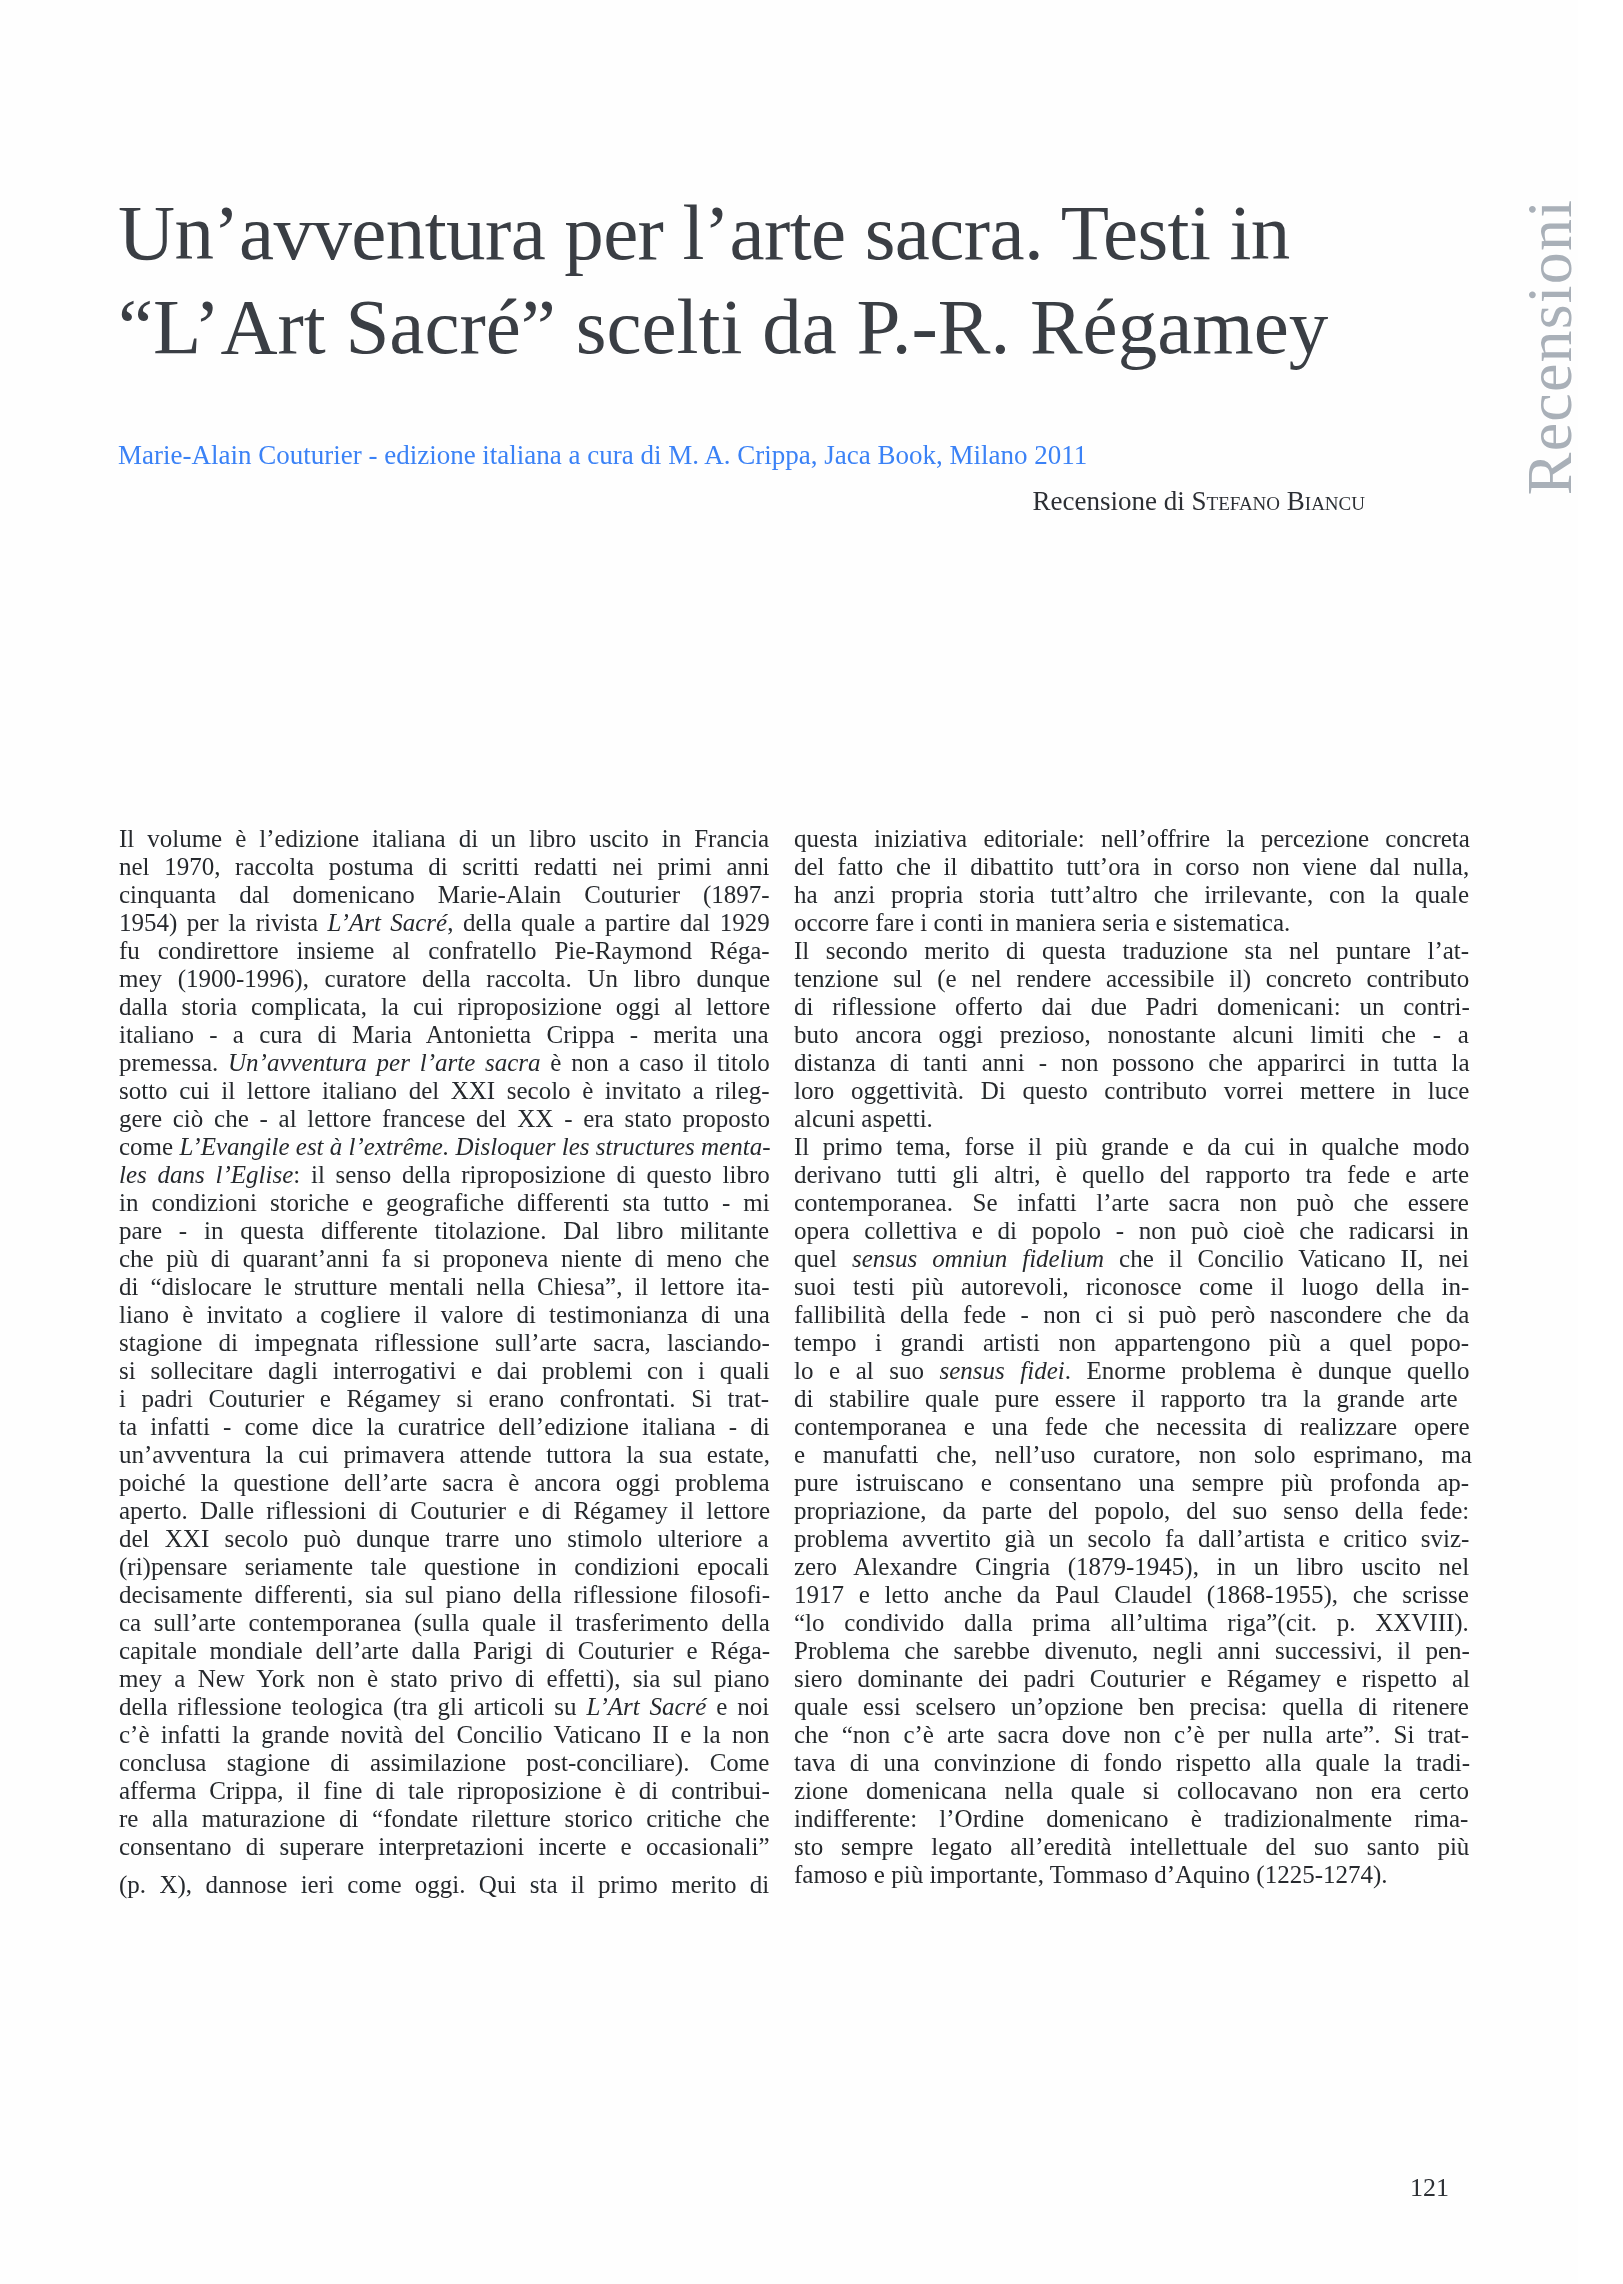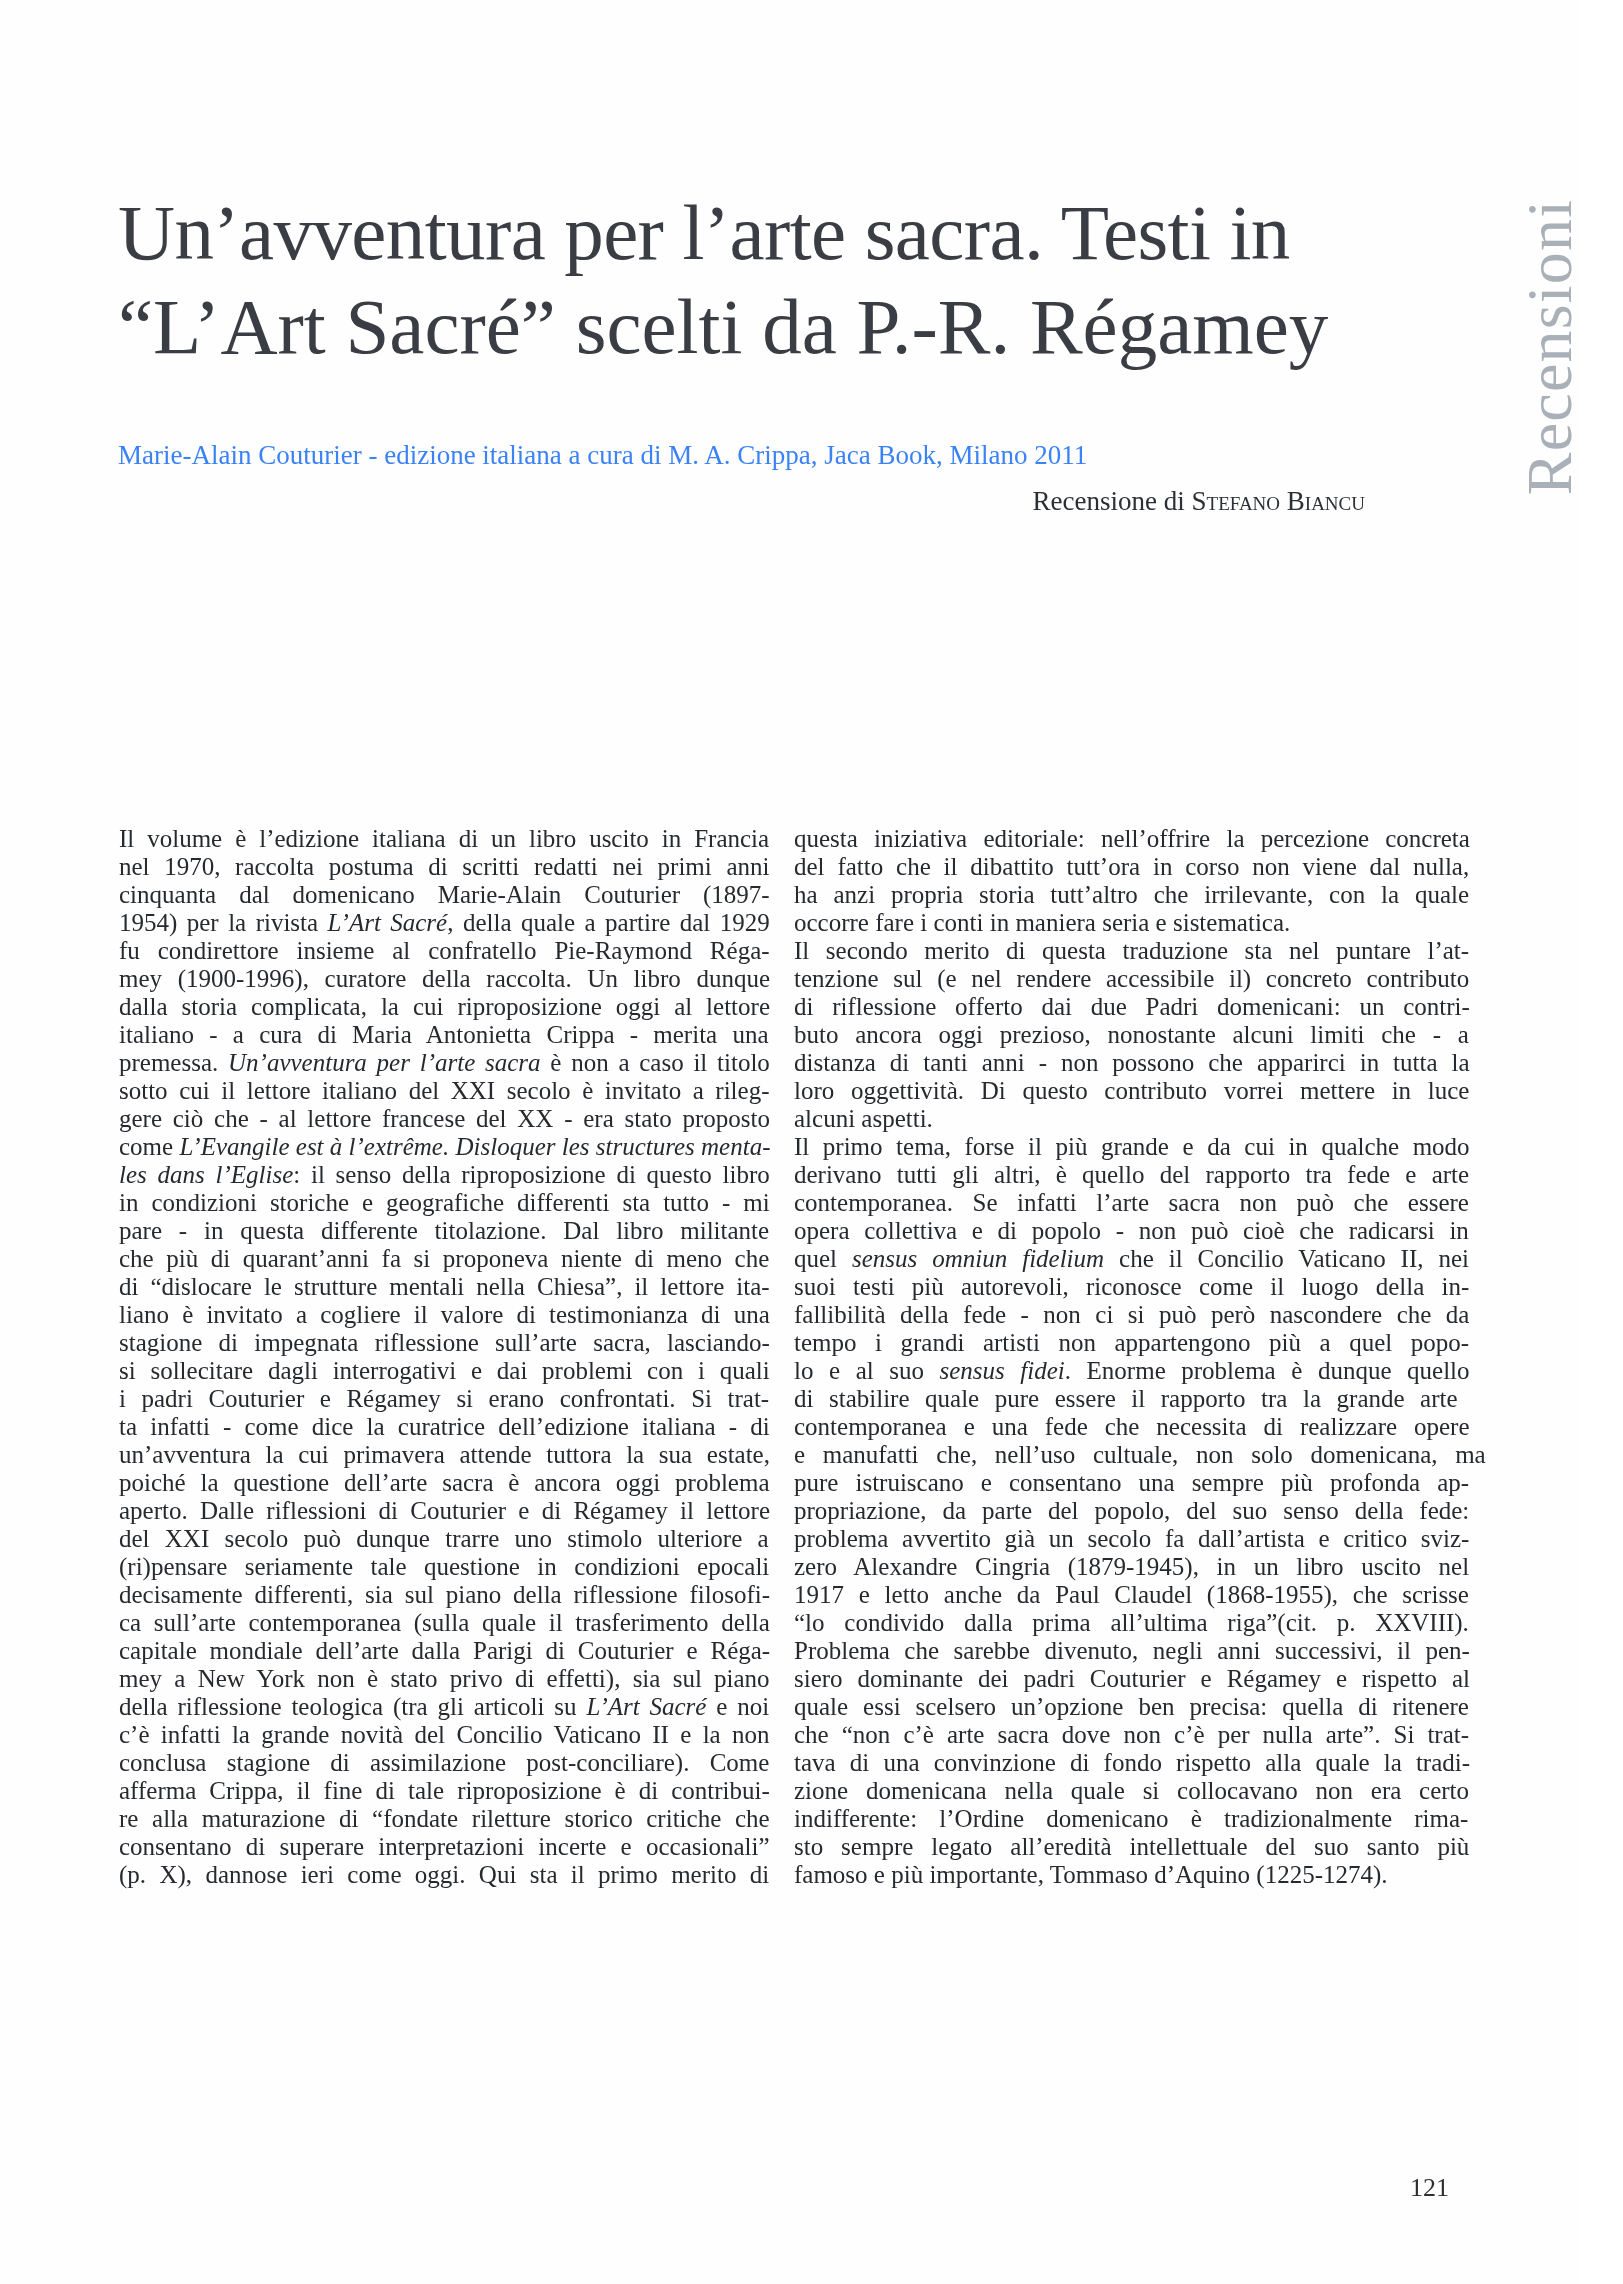--- a/index.html
+++ b/index.html
@@ -101,21 +101,21 @@
       <span class="line" style="display: block; word-spacing: 5.6px; text-align-last: left;"><span>decisamente differenti, sia sul piano della riflessione filosofi-</span></span>
       <span class="line" style="display: block; word-spacing: 6.4px; text-align-last: left;"><span>ca sull’arte contemporanea (sulla quale il trasferimento della</span></span>
       <span class="line" style="display: block; word-spacing: 6.6px; text-align-last: left;"><span>capitale mondiale dell’arte dalla Parigi di Couturier e Réga-</span></span>
       <span class="line" style="display: block; word-spacing: 6px; text-align-last: left;"><span>mey a New York non è stato privo di effetti), sia sul piano</span></span>
       <span class="line" style="display: block; word-spacing: 3.6px; text-align-last: left;"><span>della riflessione teologica (tra gli articoli su </span><span class="it">L’Art Sacré</span><span> e noi</span></span>
       <span class="line" style="display: block; word-spacing: 5.1px; text-align-last: left;"><span>c’è infatti la grande novità del Concilio Vaticano II e la non</span></span>
       <span class="line" style="display: block; word-spacing: 14px; text-align-last: left;"><span>conclusa stagione di assimilazione post-conciliare). Come</span></span>
       <span class="line" style="display: block; word-spacing: 6.8px; text-align-last: left;"><span>afferma Crippa, il fine di tale riproposizione è di contribui-</span></span>
       <span class="line" style="display: block; word-spacing: 7.4px; text-align-last: left;"><span>re alla maturazione di “fondate riletture storico critiche che</span></span>
       <span class="line" style="display: block; word-spacing: 8px; text-align-last: left;"><span>consentano di superare interpretazioni incerte e occasionali”</span></span>
-      <span class="line" style="display: block; word-spacing: 7.1px; text-align-last: left;"><span>(p. X), dannose ieri come oggi. Qui sta il primo merito di</span></span>
+      <span class="line" style="display: block; word-spacing: 7.1px; text-align-last: left; margin-top: 10px;"><span>(p. X), dannose ieri come oggi. Qui sta il primo merito di</span></span>
     </div>
   <div class="column col-right" id="col-1">
       <span class="line" style="display: block; word-spacing: 10px; text-align-last: left;"><span>questa iniziativa editoriale: nell’offrire la percezione concreta</span></span>
       <span class="line" style="display: block; word-spacing: 6.6px; text-align-last: left;"><span>del fatto che il dibattito tutt’ora in corso non viene dal nulla,</span></span>
       <span class="line" style="display: block; word-spacing: 9.6px; text-align-last: left;"><span>ha anzi propria storia tutt’altro che irrilevante, con la quale</span></span>
       <span class="line last"><span>occorre fare i conti in maniera seria e sistematica.</span></span>
       <span class="line" style="display: block; word-spacing: 10.3px; text-align-last: left;"><span>Il secondo merito di questa traduzione sta nel puntare l’at-</span></span>
       <span class="line" style="display: block; word-spacing: 8.4px; text-align-last: left;"><span>tenzione sul (e nel rendere accessibile il) concreto contributo</span></span>
       <span class="line" style="display: block; word-spacing: 12.5px; text-align-last: left;"><span>di riflessione offerto dai due Padri domenicani: un contri-</span></span>
       <span class="line" style="display: block; word-spacing: 10.5px; text-align-last: left;"><span>buto ancora oggi prezioso, nonostante alcuni limiti che - a</span></span>
@@ -126,21 +126,21 @@
       <span class="line" style="display: block; word-spacing: 9px; text-align-last: left;"><span>derivano tutti gli altri, è quello del rapporto tra fede e arte</span></span>
       <span class="line" style="display: block; word-spacing: 13.3px; text-align-last: left;"><span>contemporanea. Se infatti l’arte sacra non può che essere</span></span>
       <span class="line" style="display: block; word-spacing: 8.4px; text-align-last: left;"><span>opera collettiva e di popolo - non può cioè che radicarsi in</span></span>
       <span class="line" style="display: block; word-spacing: 8.7px; text-align-last: left;"><span>quel </span><span class="it">sensus omniun fidelium</span><span> che il Concilio Vaticano II, nei</span></span>
       <span class="line" style="display: block; word-spacing: 11px; text-align-last: left;"><span>suoi testi più autorevoli, riconosce come il luogo della in-</span></span>
       <span class="line" style="display: block; word-spacing: 8.2px; text-align-last: left;"><span>fallibilità della fede - non ci si può però nascondere che da</span></span>
       <span class="line" style="display: block; word-spacing: 12.3px; text-align-last: left;"><span>tempo i grandi artisti non appartengono più a quel popo-</span></span>
       <span class="line" style="display: block; word-spacing: 9.3px; text-align-last: left;"><span>lo e al suo </span><span class="it">sensus fidei</span><span>. Enorme problema è dunque quello</span></span>
       <span class="line" style="display: block; word-spacing: 9.3px; text-align-last: left;"><span>di stabilire quale pure essere il rapporto tra la grande arte</span></span>
       <span class="line" style="display: block; word-spacing: 10.7px; text-align-last: left;"><span>contemporanea e una fede che necessita di realizzare opere</span></span>
-      <span class="line" style="display: block; word-spacing: 11.4px; text-align-last: left;"><span>e manufatti che, nell’uso cultuale, non solo domenicana, ma</span></span>
+      <span class="line" style="display: block; word-spacing: 11.4px; text-align-last: left;"><span>e manufatti che, nell’uso curatore, non solo esprimano, ma</span></span>
       <span class="line" style="display: block; word-spacing: 10.8px; text-align-last: left;"><span>pure istruiscano e consentano una sempre più profonda ap-</span></span>
       <span class="line" style="display: block; word-spacing: 9.7px; text-align-last: left;"><span>propriazione, da parte del popolo, del suo senso della fede:</span></span>
       <span class="line" style="display: block; word-spacing: 7.4px; text-align-last: left;"><span>problema avvertito già un secolo fa dall’artista e critico sviz-</span></span>
       <span class="line" style="display: block; word-spacing: 11.4px; text-align-last: left;"><span>zero Alexandre Cingria (1879-1945), in un libro uscito nel</span></span>
       <span class="line" style="display: block; word-spacing: 8.5px; text-align-last: left;"><span>1917 e letto anche da Paul Claudel (1868-1955), che scrisse</span></span>
       <span class="line" style="display: block; word-spacing: 13.5px; text-align-last: left;"><span>“lo condivido dalla prima all’ultima riga”(cit. p. XXVIII).</span></span>
       <span class="line" style="display: block; word-spacing: 8.3px; text-align-last: left;"><span>Problema che sarebbe divenuto, negli anni successivi, il pen-</span></span>
       <span class="line" style="display: block; word-spacing: 8.7px; text-align-last: left;"><span>siero dominante dei padri Couturier e Régamey e rispetto al</span></span>
       <span class="line" style="display: block; word-spacing: 8.7px; text-align-last: left;"><span>quale essi scelsero un’opzione ben precisa: quella di ritenere</span></span>
       <span class="line" style="display: block; word-spacing: 6.8px; text-align-last: left;"><span>che “non c’è arte sacra dove non c’è per nulla arte”. Si trat-</span></span>

